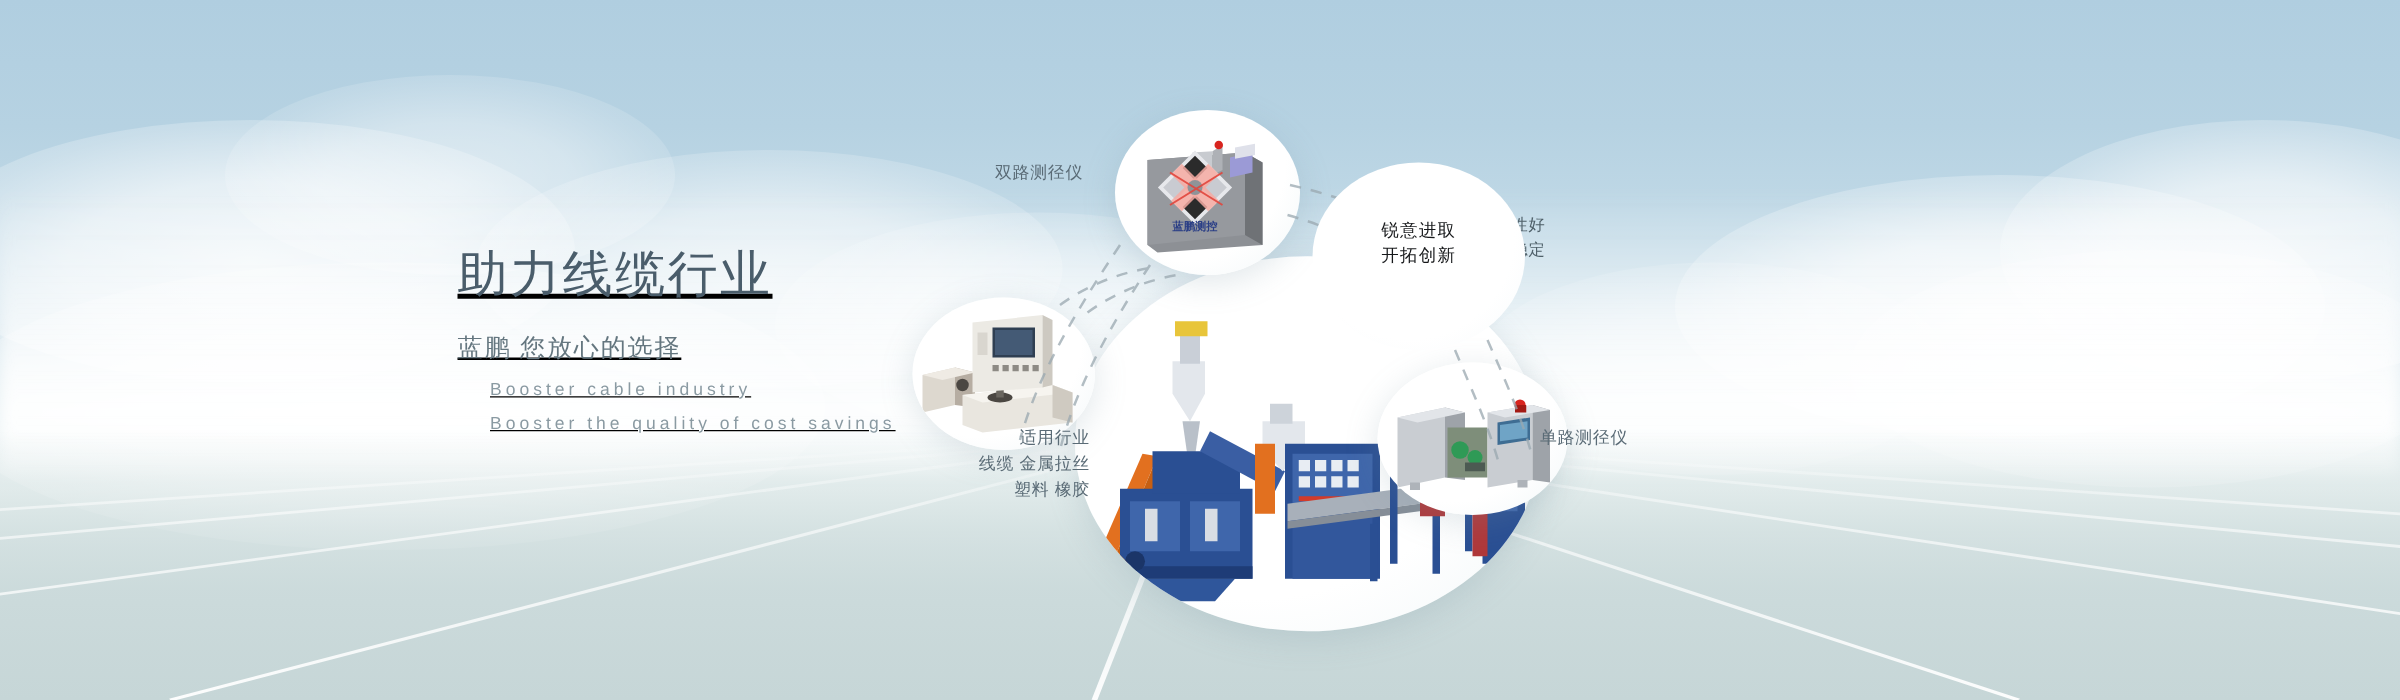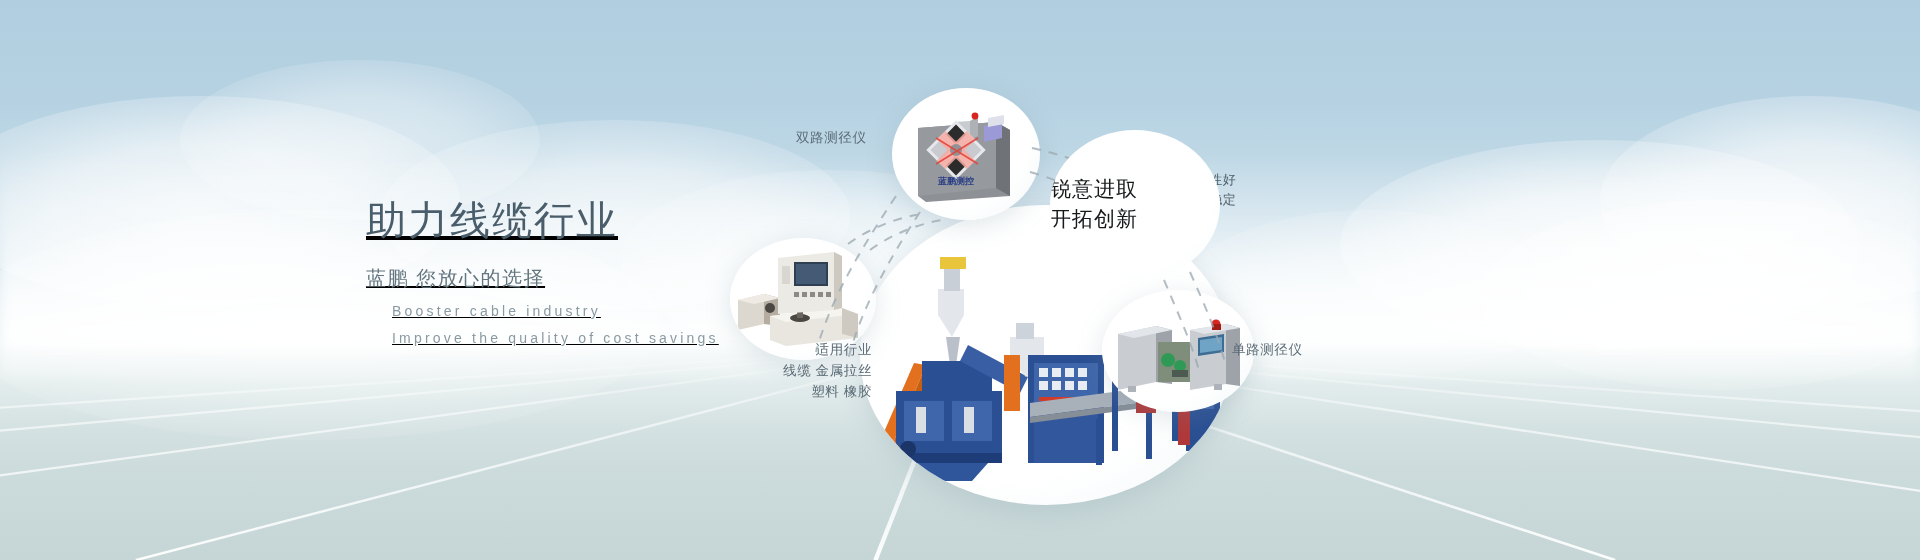--- a/index.html
+++ b/index.html
@@ -156,21 +156,22 @@
     background: radial-gradient(ellipse at 45% 40%,
         #ffffff 0%, #ffffff 64%, #fafcfd 86%, rgba(244,249,250,0.85) 100%);
     box-shadow: none;
     z-index: 4;
   }
 
   .slogan-text {
     position: absolute;
     left: 0; right: 0;
     top: 44px;
-    font-size: 21px;
+    text-align: center;
+    font-size: 14px;
     line-height: 1.45;
     letter-spacing: 1px;
     color: #16181a;
     font-weight: 500;
     font-family: "Liberation Sans", "DejaVu Sans", sans-serif;
   }
 
   
   .label {
     position: absolute;
@@ -249,21 +250,21 @@
           <line x1="0" y1="200" x2="2000" y2="200"></line>
         </g>
       </svg>
     </div>
   </div>
 
   <div id="copy-block">
     <div class="headline">助力线缆行业</div>
     <div id="subhead-cn">蓝鹏 您放心的选择</div>
     <div class="subhead-en">Booster cable industry</div>
-    <div class="subhead-en">Improve the quality of cost savings</div>
+    <div class="subhead-en">Booster the quality of cost savings</div>
   </div>
 
   <div id="composition">
 
     <svg id="connectors" viewBox="0 0 1200 560">
       <g fill="none" stroke="#9aa8b0" stroke-width="2" stroke-dasharray="9 8" opacity="0.75">
 
         <path d="M 176 196 C 140 250, 110 300, 96 352"></path>
         <path d="M 200 212 C 166 264, 140 312, 128 360"></path>
 

